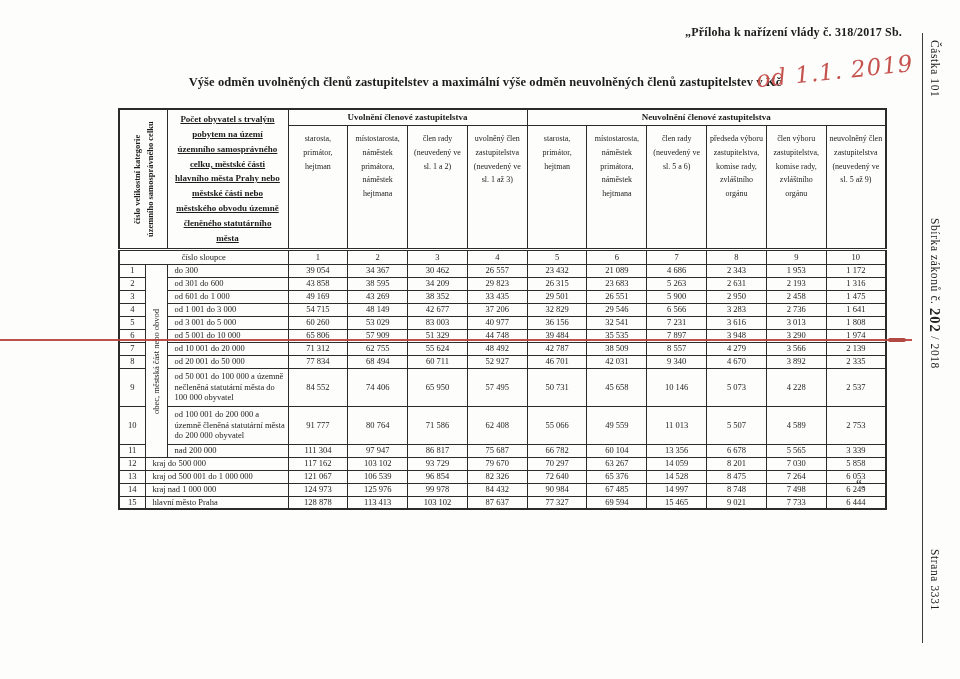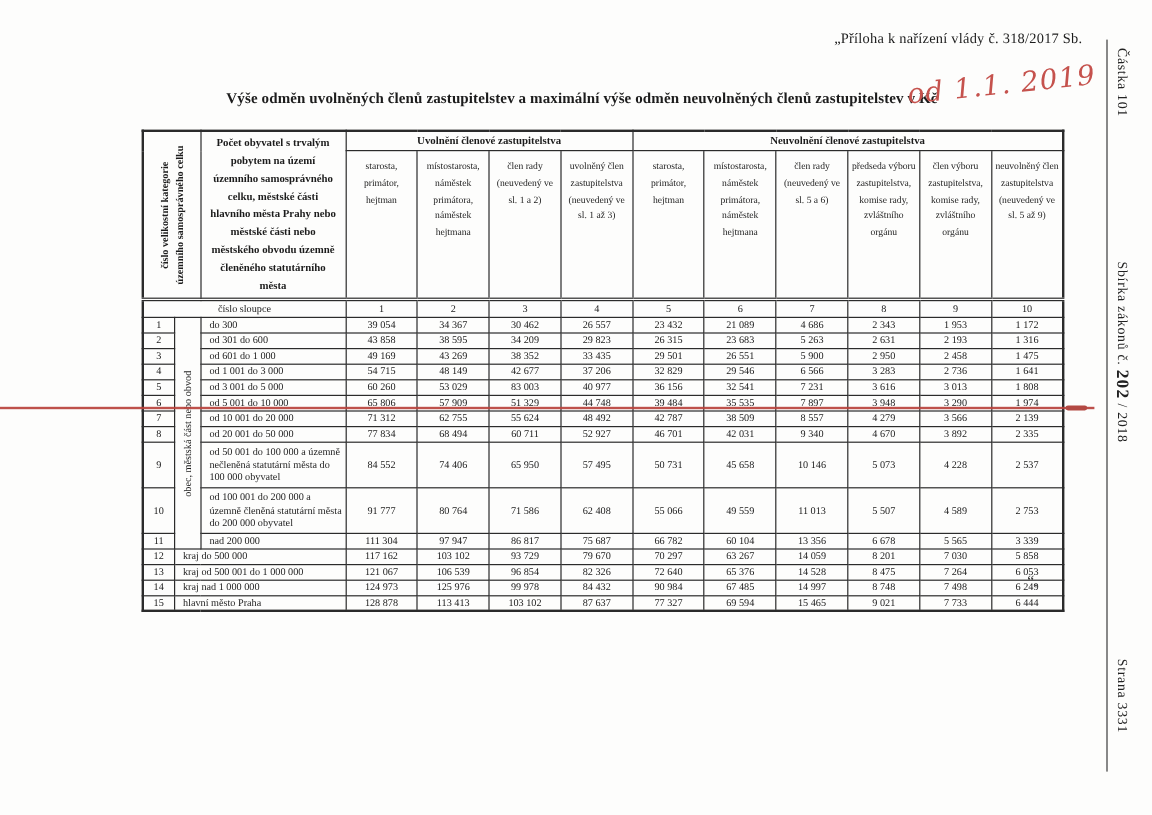--- a/index.html
+++ b/index.html
@@ -4,21 +4,21 @@
 <style>
   html,body{margin:0;padding:0;}
   body{
     width:960px;height:679px;position:relative;overflow:hidden;
     background:#fdfdfc;color:#1c1c1c;
     font-family:"Liberation Serif", serif;
   }
   
   .corner-note{
     position:absolute;top:25px;right:58px;
-    font-size:12px;font-weight:normal;letter-spacing:.2px;
+    font-size:12px;font-weight:bold;letter-spacing:.2px;
   }
   .doc-title{
     position:absolute;top:75px;left:118px;width:734px;
     text-align:center;font-size:12.5px;font-weight:bold;letter-spacing:.1px;font-family:Liberation Serif, serif;
   }
   .handwriting{
     position:absolute;top:58px;left:756px;width:160px;
     font-family:"DejaVu Serif", serif;font-style:italic;
     font-size:23px;color:#c5524d;transform:rotate(-6deg);
     letter-spacing:1px;white-space:nowrap;
@@ -32,21 +32,21 @@
   table,td,th{border:1px solid #2b2b2b;}
   table{border-width:2px;}
   td,th{
     font-weight:normal;font-size:8.5px;color:#1c1c1c;
     padding:0 2px;overflow:hidden;text-align:center;vertical-align:middle;
     line-height:1.25;
   }
   tr.group-hdr th{height:15px;font-weight:bold;font-size:9px;}
   tr.col-hdrs th{height:112px;vertical-align:top;padding-top:6px;font-size:8px;line-height:1.7;}
   th.corner{vertical-align:middle;}
-  th.pop{font-size:8.3px;line-height:1.65;padding:2px 6px;}
+  th.pop{font-size:8.3px;line-height:1.65;padding:2px 6px;text-decoration:underline;}
   tr.colnum-row td{height:13px;border-top:3px double #2b2b2b;}
   tbody tr{height:13px;}
   tbody tr.tall{height:38px;}
   td.rownum{text-align:center;}
   td.category{text-align:left;padding-left:7px;line-height:1.25;font-family:Liberation Serif, serif;}
   td.groupcell{vertical-align:middle;text-align:center;padding:0;}
   .vert{
     writing-mode:vertical-rl;transform:rotate(180deg);
     margin:0 auto;line-height:1.5;font-size:8.5px;white-space:normal;
   }

